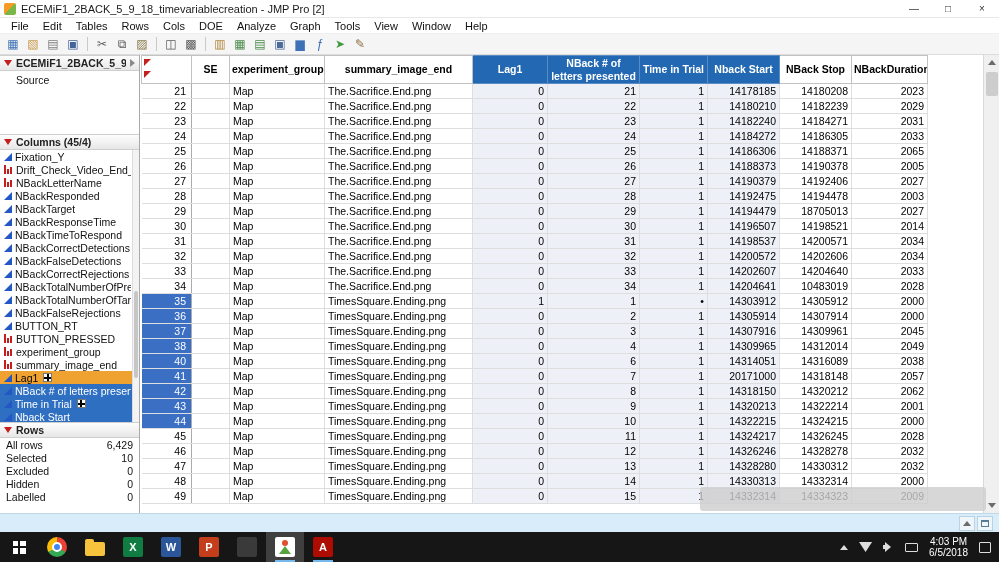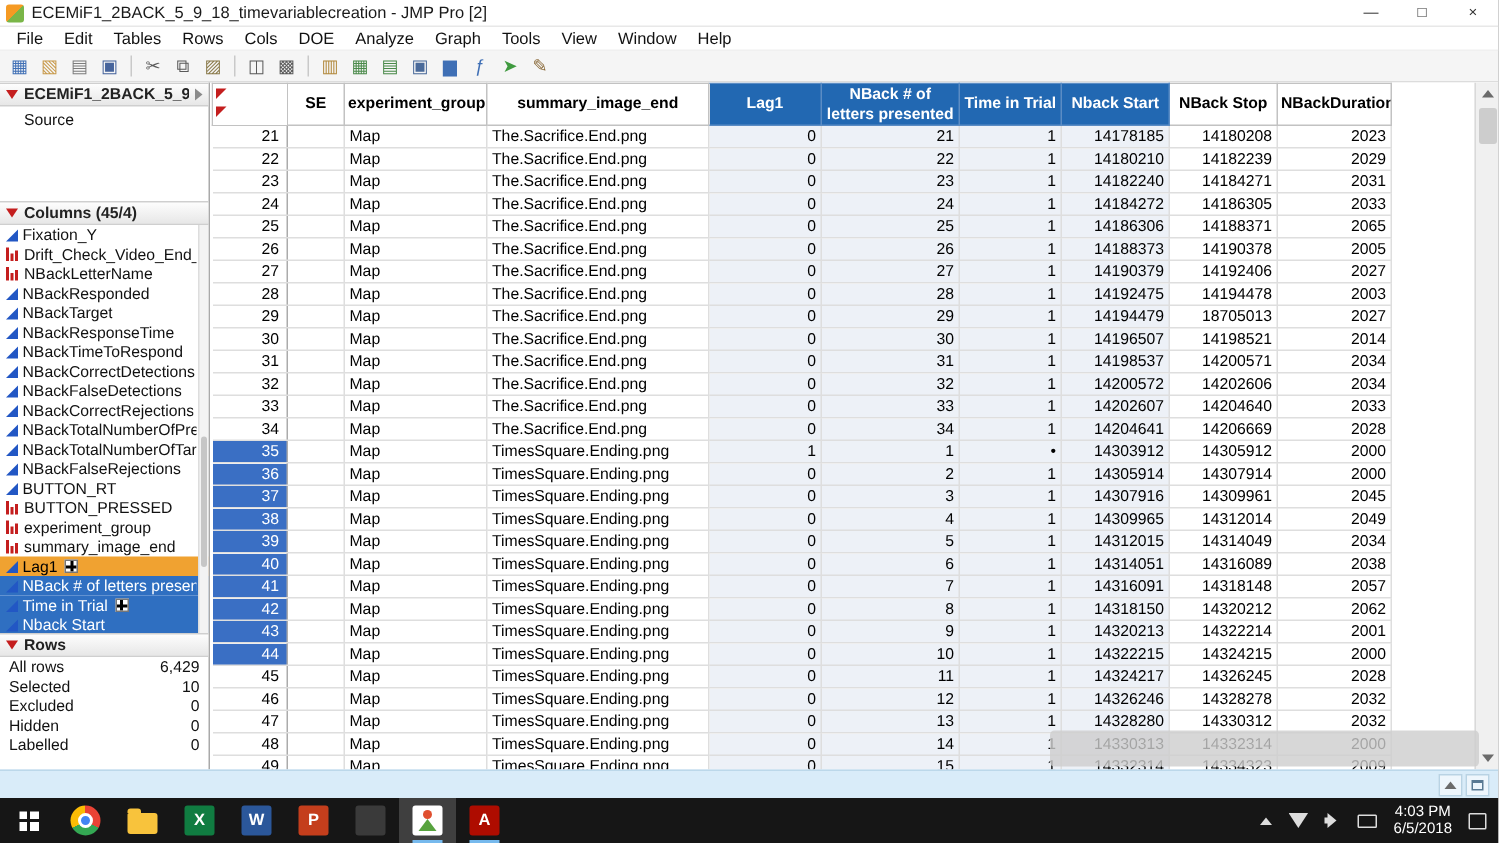--- a/index.html
+++ b/index.html
@@ -483,21 +483,21 @@
             </tr>
             <tr>
               <td class="rownum">34</td>
               <td></td>
               <td>Map</td>
               <td>The.Sacrifice.End.png</td>
               <td class="num selcol">0</td>
               <td class="num selcol">34</td>
               <td class="num selcol">1</td>
               <td class="num selcol">14204641</td>
-              <td class="num">14206669</td>
+              <td class="num">10483019</td>
               <td class="num">2028</td>
             </tr>
             <tr class="selrow">
               <td class="rownum">35</td>
               <td></td>
               <td>Map</td>
               <td>TimesSquare.Ending.png</td>
               <td class="num selcol">1</td>
               <td class="num selcol">1</td>
               <td class="num selcol">•</td>
@@ -535,52 +535,40 @@
               <td>Map</td>
               <td>TimesSquare.Ending.png</td>
               <td class="num selcol">0</td>
               <td class="num selcol">4</td>
               <td class="num selcol">1</td>
               <td class="num selcol">14309965</td>
               <td class="num">14312014</td>
               <td class="num">2049</td>
             </tr>
             <tr class="selrow">
-              <td class="rownum">39</td>
-              <td></td>
-              <td>Map</td>
-              <td>TimesSquare.Ending.png</td>
-              <td class="num selcol">0</td>
-              <td class="num selcol">5</td>
-              <td class="num selcol">1</td>
-              <td class="num selcol">14312015</td>
-              <td class="num">14314049</td>
-              <td class="num">2034</td>
-            </tr>
-            <tr class="selrow">
               <td class="rownum">40</td>
               <td></td>
               <td>Map</td>
               <td>TimesSquare.Ending.png</td>
               <td class="num selcol">0</td>
               <td class="num selcol">6</td>
               <td class="num selcol">1</td>
               <td class="num selcol">14314051</td>
               <td class="num">14316089</td>
               <td class="num">2038</td>
             </tr>
             <tr class="selrow">
               <td class="rownum">41</td>
               <td></td>
               <td>Map</td>
               <td>TimesSquare.Ending.png</td>
               <td class="num selcol">0</td>
               <td class="num selcol">7</td>
               <td class="num selcol">1</td>
-              <td class="num selcol">14316091</td>
+              <td class="num selcol">20171000</td>
               <td class="num">14318148</td>
               <td class="num">2057</td>
             </tr>
             <tr class="selrow">
               <td class="rownum">42</td>
               <td></td>
               <td>Map</td>
               <td>TimesSquare.Ending.png</td>
               <td class="num selcol">0</td>
               <td class="num selcol">8</td>

